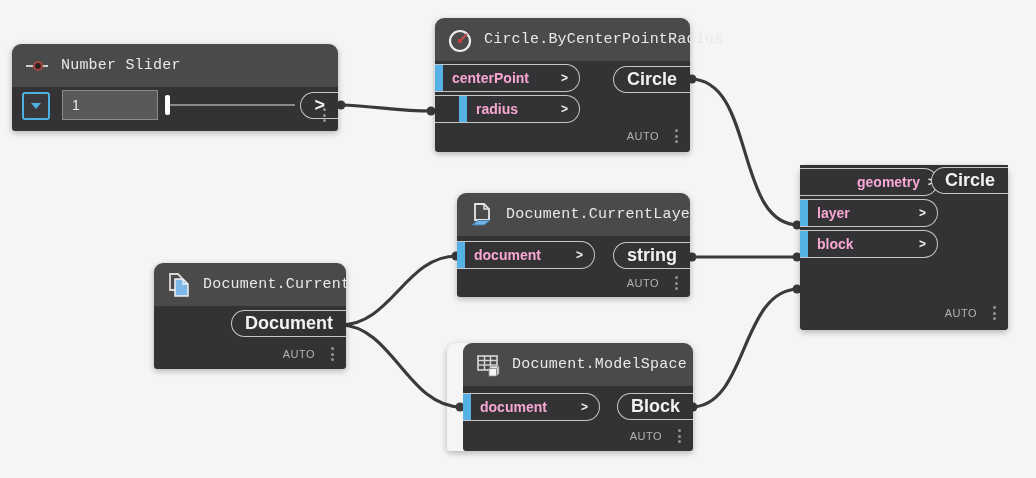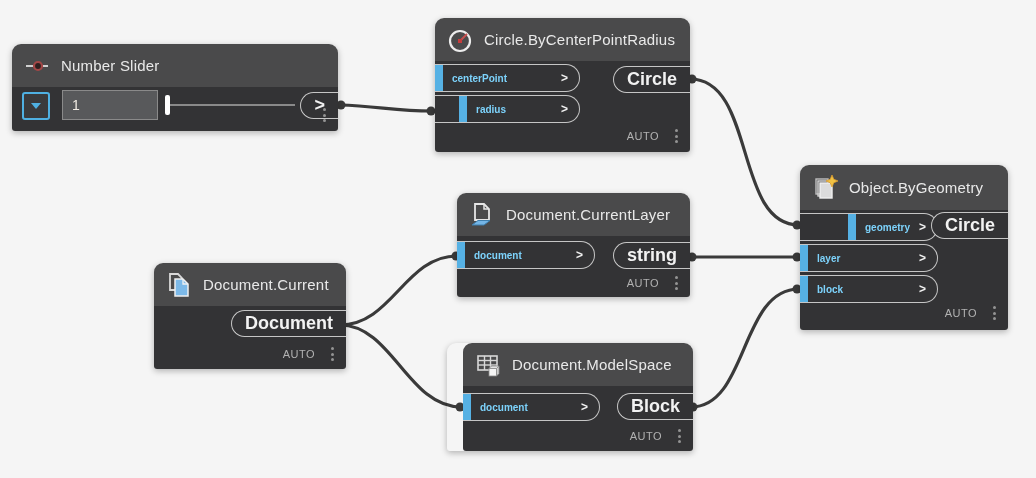--- a/index.html
+++ b/index.html
@@ -3,31 +3,31 @@
 <meta charset="utf-8">
 <style>
   html,body{margin:0;padding:0;background:#e9e9e9;font-family:"Liberation Sans",sans-serif;}
   #canvas{position:relative;width:1036px;height:478px;background:#f5f5f5;overflow:hidden;}
 
   .wires{position:absolute;left:0;top:0;z-index:1;}
 
   .node{position:absolute;z-index:2;display:flex;flex-direction:column;
         border-radius:9px 9px 3px 3px;box-shadow:0 2px 6px rgba(0,0,0,.28);}
   .node-header{height:43px;background:#4a4a4b;border-radius:9px 9px 0 0;
-        display:flex;align-items:center;gap:11px;padding:0 12px;box-sizing:border-box;}
+        display:flex;align-items:center;gap:11px;padding:0 12px;box-sizing:border-box;font-family:Liberation Mono, monospace;}
   .node-title{color:#e9e9e9;font-size:15px;font-weight:500;letter-spacing:.2px;white-space:nowrap;}
   .node-body{position:relative;flex:1;background:#333335;border-radius:0 0 3px 3px;}
 
   .hicon{width:26px;height:26px;flex:0 0 auto;}
 
   .in-port{position:absolute;left:0;height:28px;box-sizing:border-box;
         border:1.5px solid #c6c6c6;border-left:none;border-radius:0 14px 14px 0;
         display:flex;align-items:center;background:#333335;cursor:pointer;}
   .in-accent{width:8px;align-self:stretch;background:#56b1e4;margin-right:9px;}
-  .in-label{color:#7dd3fc;font-size:10px;font-weight:700;flex:1;white-space:nowrap;}
+  .in-label{color:#f9a8d4;font-size:14px;font-weight:700;flex:1;white-space:nowrap;}
   .in-chev{color:#f2f2f2;font-size:12px;font-weight:700;padding:0 11px 0 8px;}
 
   .out-port{position:absolute;right:0;height:27px;box-sizing:border-box;
         border:1.5px solid #c6c6c6;border-right:none;border-radius:14px 0 0 14px;
         display:flex;align-items:center;justify-content:center;padding:0 13px;
         color:#f2f2f2;font-size:18px;font-weight:700;background:#333335;cursor:pointer;white-space:nowrap;}
 
   .node-footer{position:absolute;right:10px;bottom:7px;display:flex;align-items:center;gap:14px;}
   .auto-label{color:#b2b2b2;font-size:11px;font-weight:400;letter-spacing:.5px;}
   .kebab{display:flex;flex-direction:column;gap:2.5px;cursor:pointer;padding:2px;}
@@ -218,29 +218,20 @@
         <span class="kebab">
             <i></i>
             <i></i>
             <i></i>
           </span>
       </div>
     </div>
   </div>
 
   <div class="node" style="left:800px;top:165px;width:208px;height:165px;">
-    <div class="node-header" style="height:45px;">
-      <svg class="hicon" viewBox="0 0 26 26">
-        <rect x="4" y="4" width="12" height="15" fill="none" stroke="#bfbfbf" stroke-width="1.4"></rect>
-        <rect x="6" y="6" width="12" height="15" fill="none" stroke="#d5d5d5" stroke-width="1.4"></rect>
-        <rect x="8" y="8" width="12" height="15" fill="#dcdcdc" stroke="#f0f0f0" stroke-width="1.4"></rect>
-        <path d="M20 0 L21.8 4.2 L26 6 L21.8 7.8 L20 12 L18.2 7.8 L14 6 L18.2 4.2 Z" fill="#f0c143" stroke="#d89a2e" stroke-width="0.8"></path>
-      </svg>
-      <span class="node-title">Object.ByGeometry</span>
-    </div>
     <div class="node-body">
       <div class="in-port" style="top:3px;width:138px;padding-left:48px;">
         <span class="in-accent"></span>
         <span class="in-label">geometry</span>
         <span class="in-chev">&gt;</span>
       </div>
       <div class="in-port" style="top:34px;width:138px;">
         <span class="in-accent"></span>
         <span class="in-label">layer</span>
         <span class="in-chev">&gt;</span>

